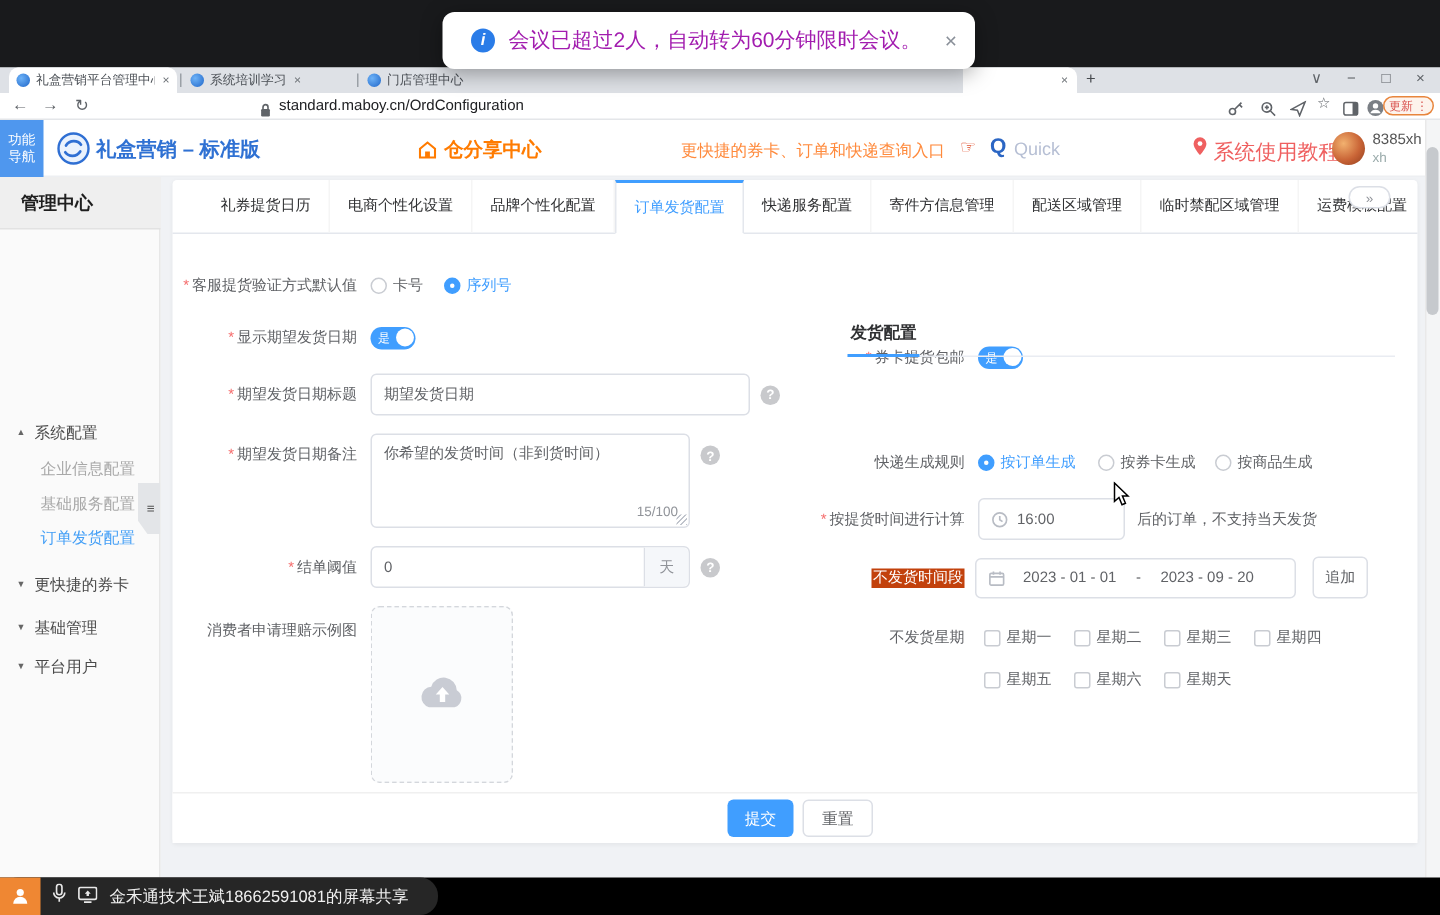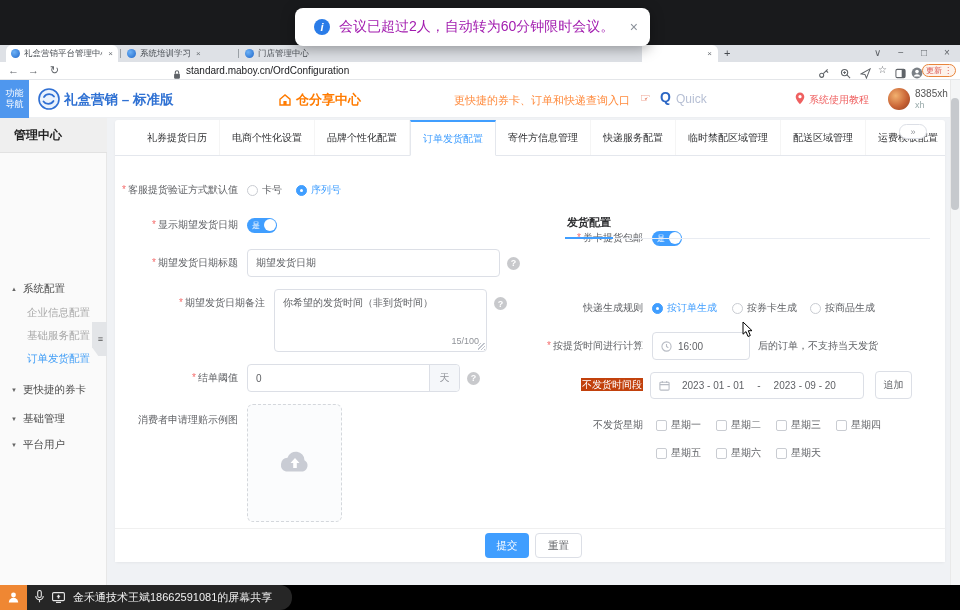--- a/index.html
+++ b/index.html
@@ -47,21 +47,21 @@
             display:flex; flex-direction:column; align-items:center; justify-content:center; line-height:1.25; }
   .logo { position:absolute; left:38px; top:8px; }
   .brand { position:absolute; left:64px; top:11px; font-size:13.5px; font-weight:bold; color:#2f71d3; }
   .sharecenter { position:absolute; left:278px; top:11px; display:flex; align-items:center; gap:4px;
                  font-size:13px; font-weight:bold; color:#ff7b00; }
   .promo { position:absolute; left:454px; top:13px; font-size:11px; color:#ff8a3c; }
   .finger { position:absolute; left:640px; top:11px; font-size:12px; color:#e0512f; }
   .quickq { position:absolute; left:660px; top:9px; font-size:14px; font-weight:bold; color:#2b66c4; }
   .quick { position:absolute; left:676px; top:12px; font-size:12px; color:#b6bfd4; }
   .pin { position:absolute; left:795px; top:11px; }
-  .tutorial { position:absolute; left:809px; top:13px; font-size:10px; color:#ef6060; }
+  .tutorial { position:absolute; left:809px; top:13px; font-size:14px; color:#ef6060; }
   .avatar { position:absolute; left:888px; top:8px; width:22px; height:22px; border-radius:50%;
             background:radial-gradient(circle at 35% 35%,#f2b16f 0%,#c96436 55%,#8e3c1d 100%); }
   .uname { position:absolute; left:915px; top:8px; font-size:10px; color:#555; }
   .usub { position:absolute; left:915px; top:20px; font-size:9px; color:#9aa; }
 
   
   .sidebar { position:absolute; left:0; top:118px; width:107px; height:467px; background:#fafafa; border-right:1px solid #e7e7e7; }
   .sb-title { position:absolute; left:0; top:0; width:107px; height:34px; background:#efefef; display:flex; align-items:center; }
   .sb-title span { margin-left:14px; font-size:12px; font-weight:bold; color:#1f1f1f; }
   .sb-div { position:absolute; left:0; top:34px; width:107px; height:1px; background:#e2e2e2; }
@@ -308,24 +308,24 @@
       <span>≡</span>
     </div>
   </div>
 
   <div class="card">
     <div class="ctabs">
       <span class="ftab">礼券提货日历</span>
       <span class="ftab">电商个性化设置</span>
       <span class="ftab">品牌个性化配置</span>
       <span class="ftab active">订单发货配置</span>
+      <span class="ftab">快递服务配置</span>
       <span class="ftab">寄件方信息管理</span>
-      <span class="ftab">快递服务配置</span>
+      <span class="ftab">配送区域管理</span>
       <span class="ftab">临时禁配区域管理</span>
-      <span class="ftab">配送区域管理</span>
       <span class="ftab" style="border-right:none;">运费模板配置</span>
     </div>
     <div class="moretabs">
         <span>»</span>
       </div>
 
     <div class="row" style="top:62px;height:16px;">
       <span class="lbl required">客服提货验证方式默认值</span>
         <span class="gap"></span>
       <span class="radio"></span>
@@ -346,21 +346,21 @@
     <div class="row" style="top:129px;height:28px;">
       <span class="lbl required">期望发货日期标题</span>
         <span class="gap"></span>
       <span class="input" style="width:253px;">
           <span>期望发货日期</span>
         </span>
       <span class="help">?</span>
     </div>
 
     <div class="row" style="top:169px;align-items:flex-start;">
-      <span class="lbl required" style="margin-top:7px;margin-left:27px;">期望发货日期备注</span>
+      <span class="lbl required" style="margin-top:7px;">期望发货日期备注</span>
         <span class="gap"></span>
       <span class="tarea">
         <span>你希望的发货时间（非到货时间）</span>
         <span class="counter">15/100</span>
         <span class="resizer"></span>
       </span>
       <span class="help" style="margin-top:8px;">?</span>
     </div>
 
     <div class="row" style="top:244px;height:28px;">

